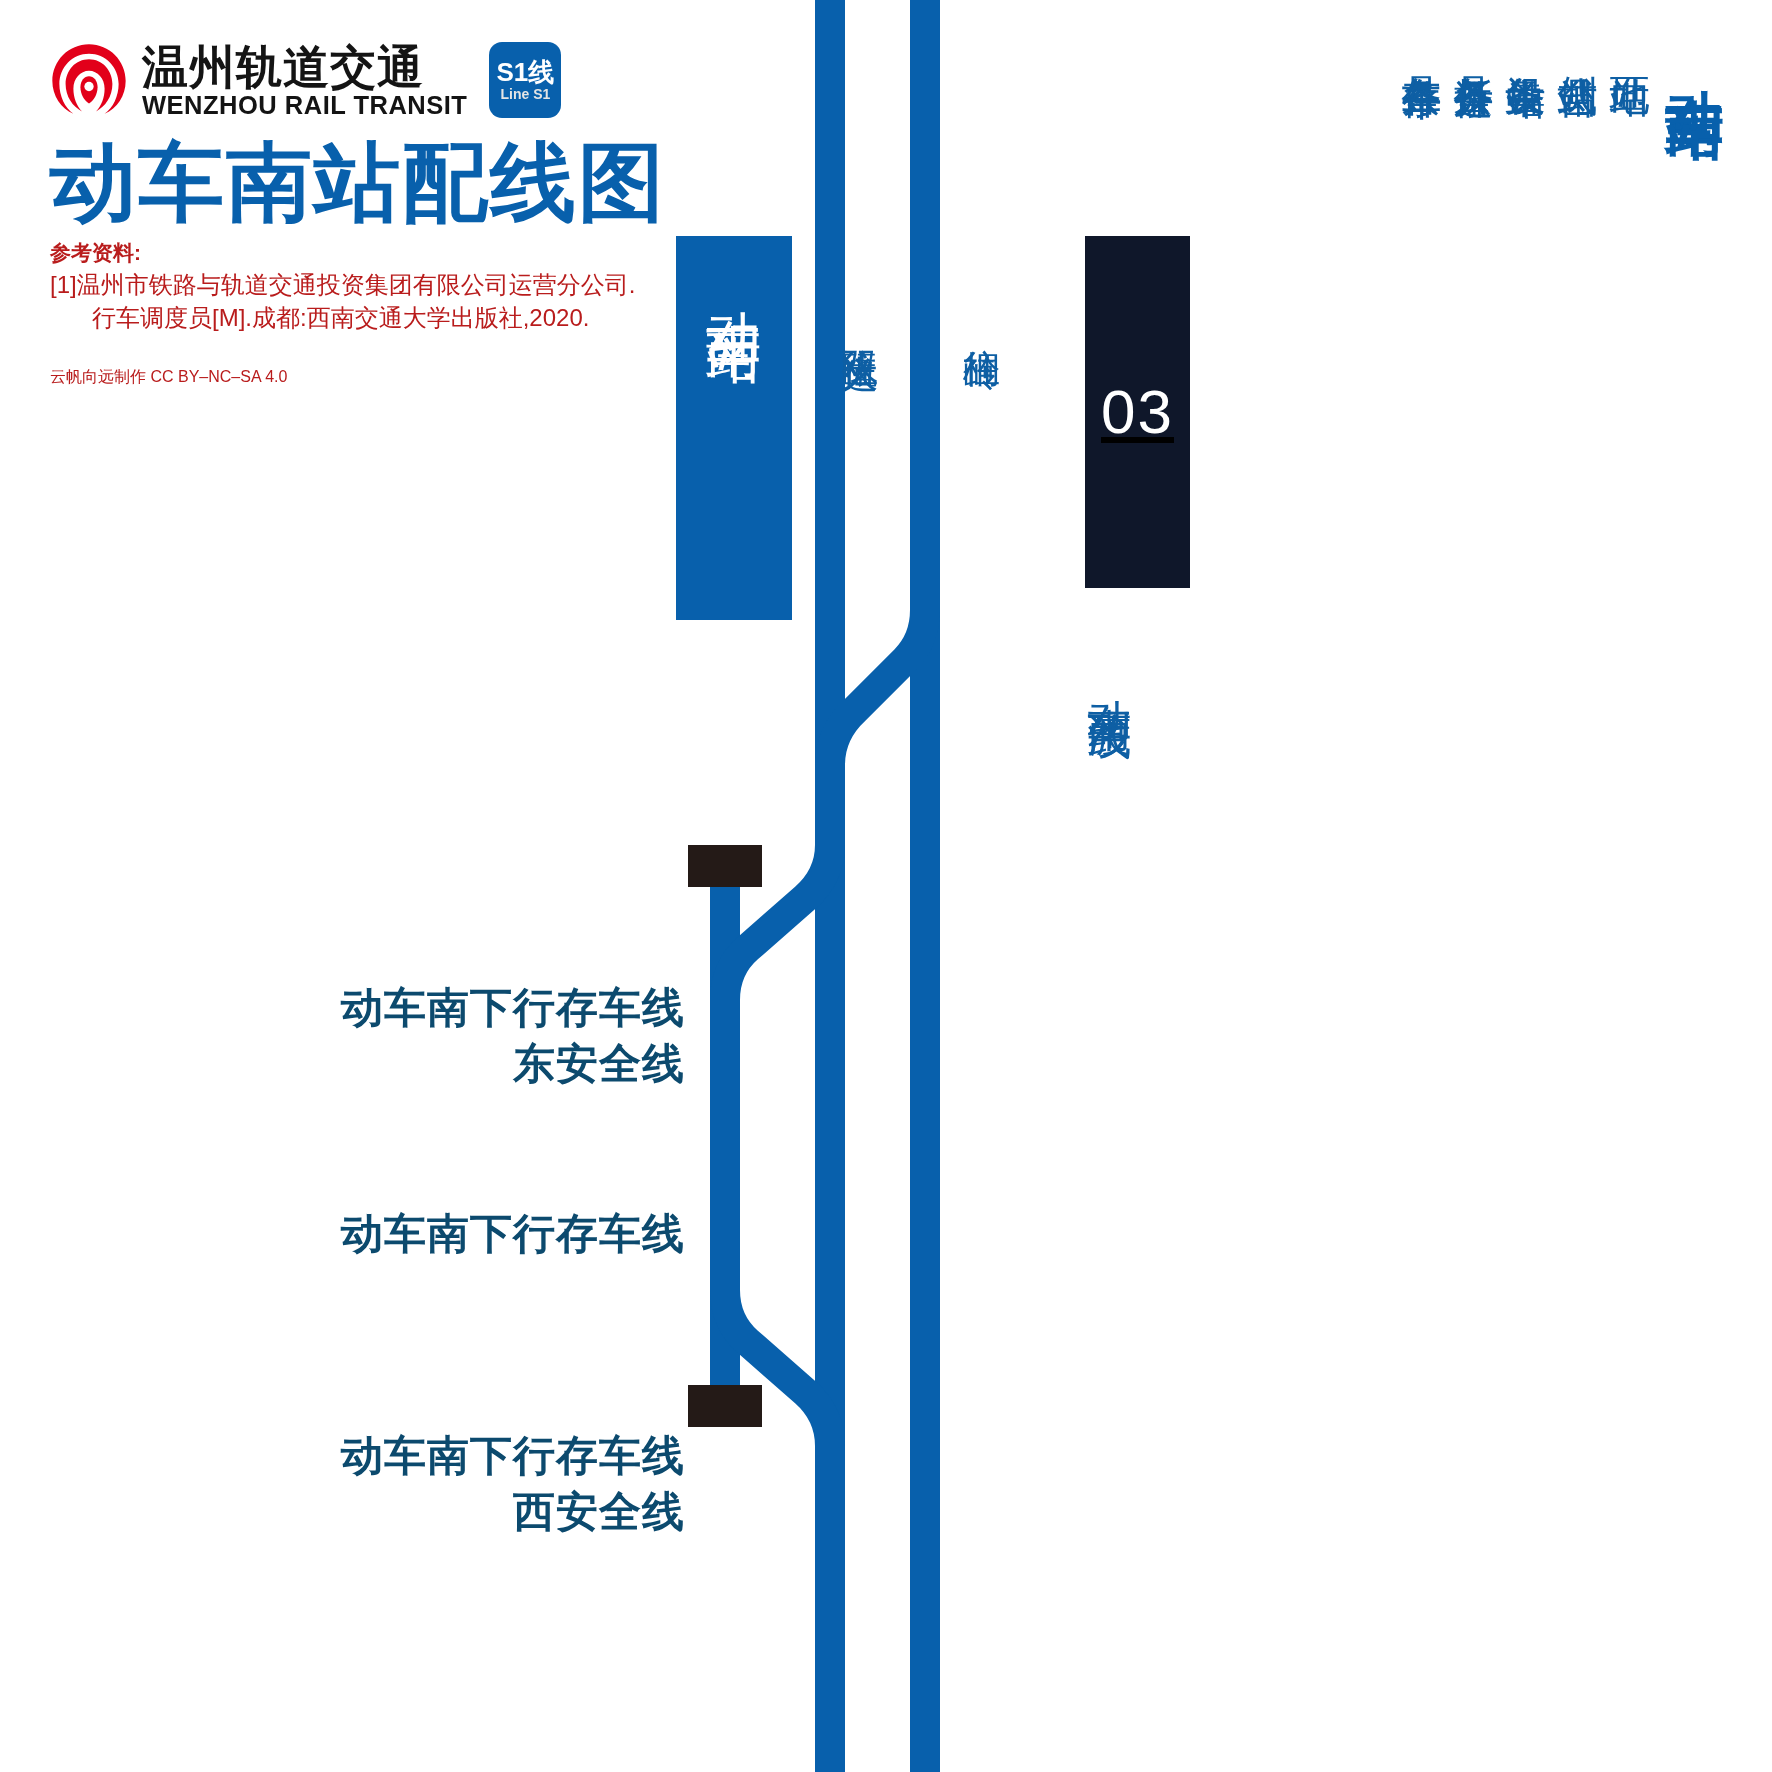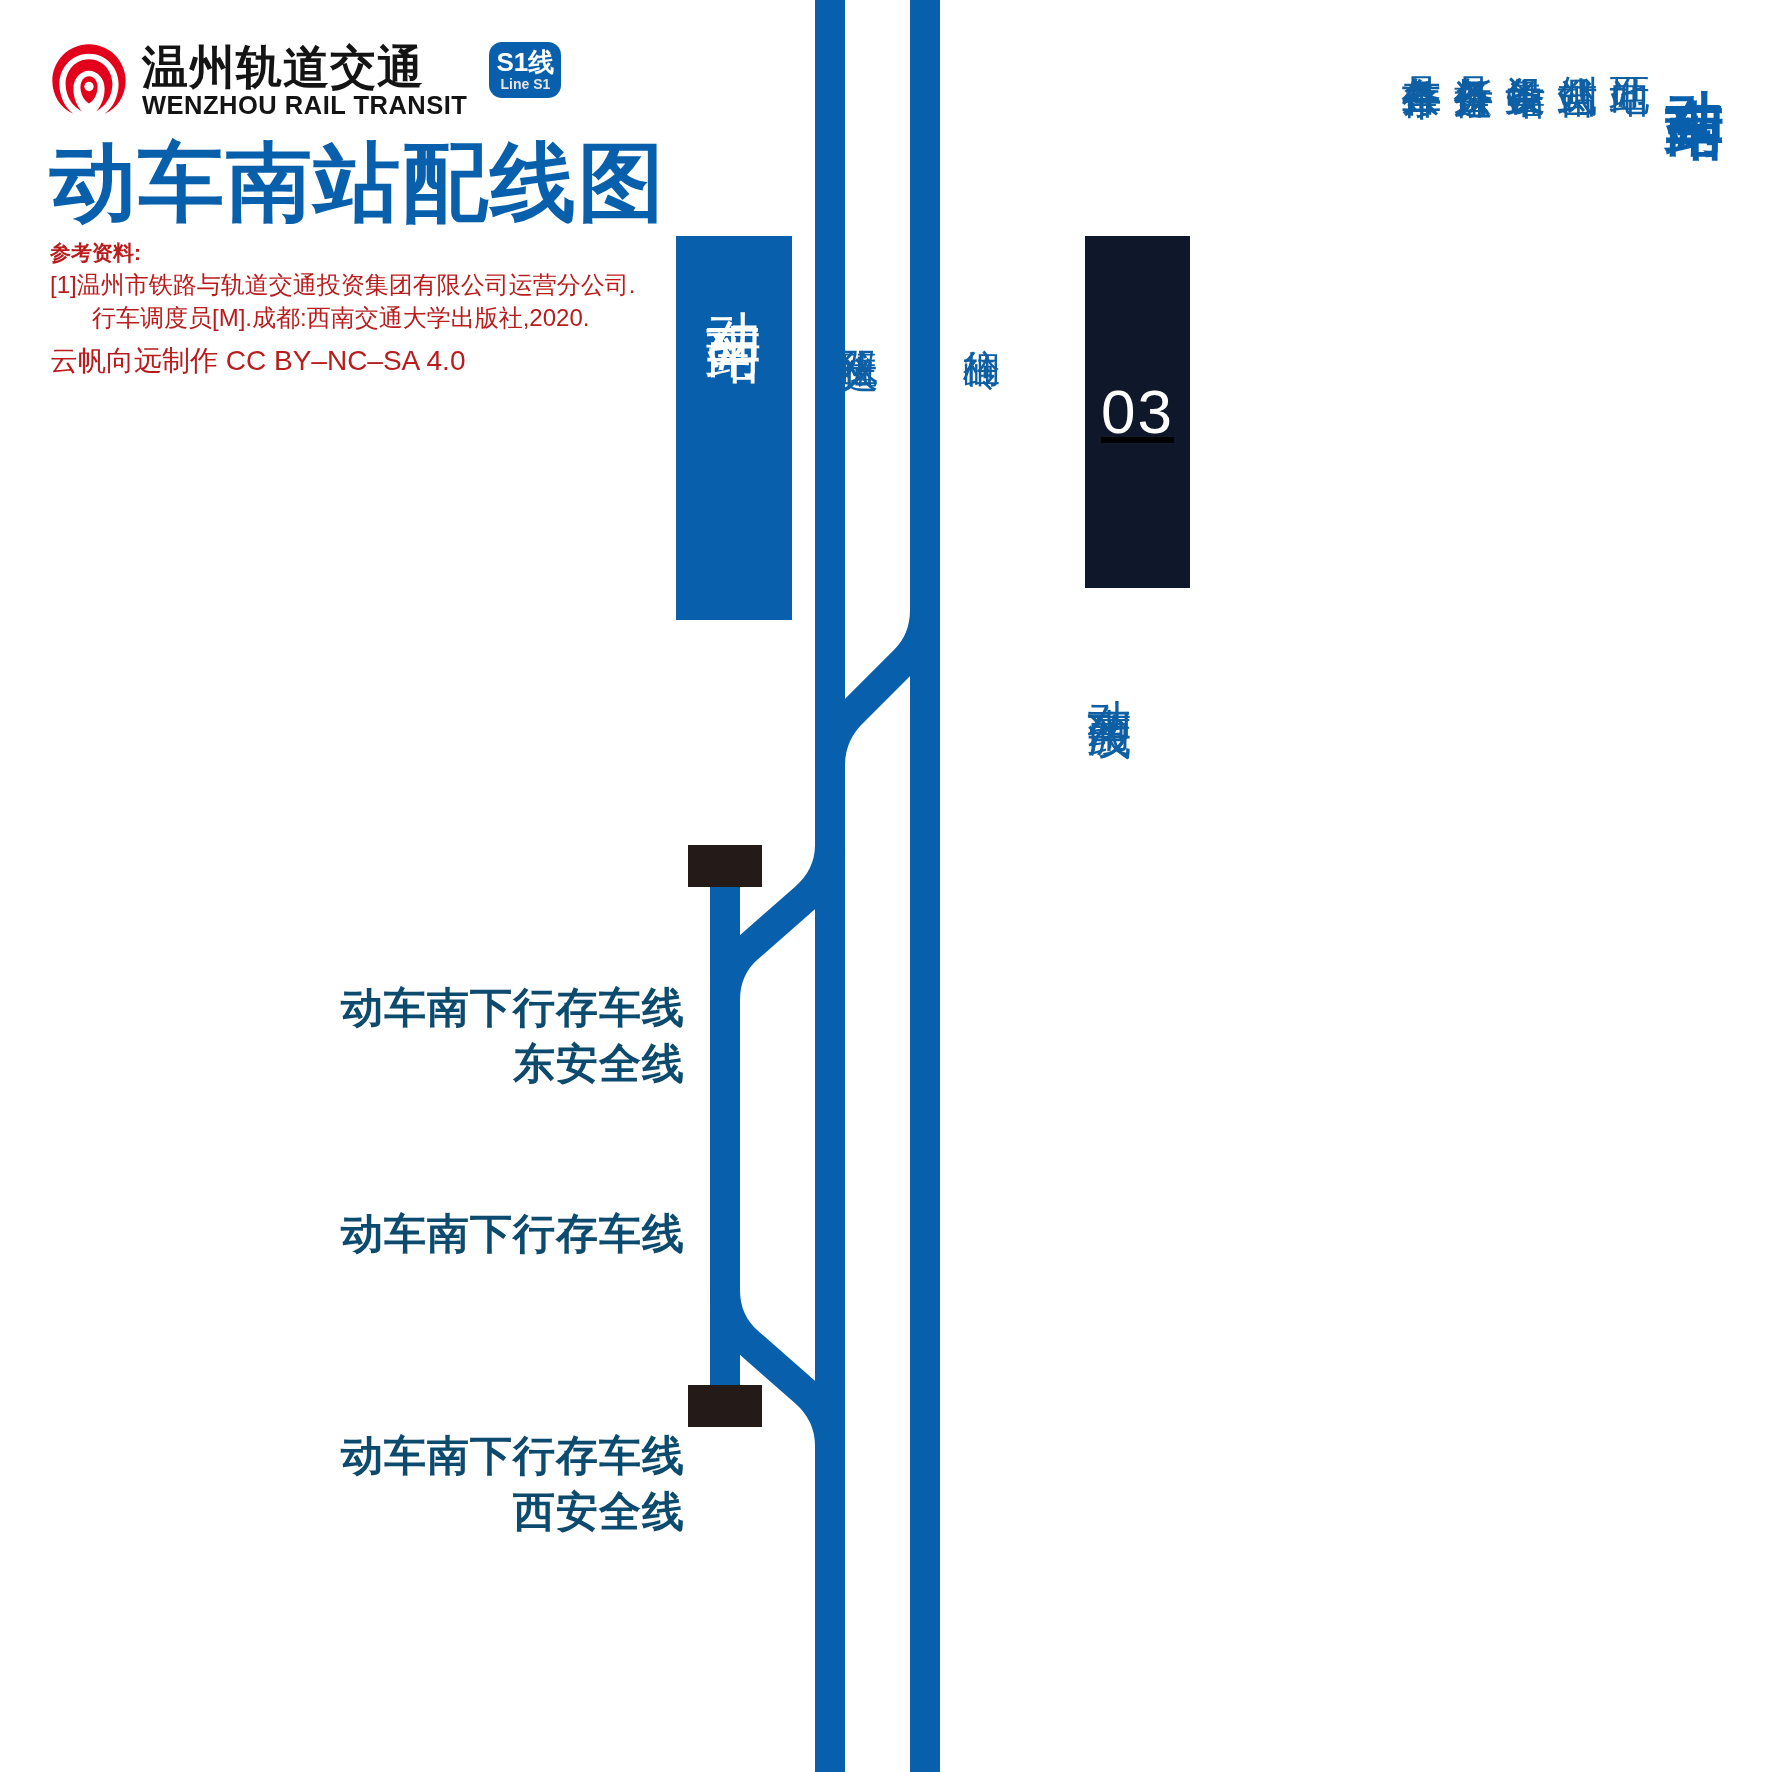--- a/index.html
+++ b/index.html
@@ -19,37 +19,37 @@
   .brandtext{display:flex;flex-direction:column;justify-content:center;height:76px;}
   .brand-cn{
     font-size:46px;font-weight:bold;color:#141414;letter-spacing:1px;
     line-height:50px;white-space:nowrap;
   }
   .brand-en{
     font-size:25.5px;font-weight:bold;color:#141414;line-height:27px;
     letter-spacing:0.5px;white-space:nowrap;
   }
   .linebadge{
-    width:72px;height:56px;border-radius:13px;background:#0860AC;
+    width:72px;height:76px;border-radius:13px;background:#0860AC;
     display:flex;flex-direction:column;align-items:center;justify-content:center;
     margin-left:8px;flex:0 0 72px;
   }
   .linebadge .l1{color:#fff;font-size:26px;font-weight:bold;line-height:27px;}
   .linebadge .l2{color:#e5e5e5;font-size:14px;font-weight:bold;line-height:16px;}
 
   .maintitle{
     margin-top:14px;
     font-size:86px;font-weight:bold;color:#0860AC;
     letter-spacing:2px;line-height:96px;white-space:nowrap;
   }
   .refblock{margin-top:8px;color:#b91c1c;}
   .ref-h{font-size:21px;font-weight:bold;line-height:30px;}
   .ref-l{font-size:24px;line-height:33px;white-space:nowrap;}
   .ref-l.indent{padding-left:42px;}
-  .ref-cc{font-size:28px;line-height:33px;margin-top:10px;white-space:nowrap;}
+  .ref-cc{font-size:16px;line-height:33px;margin-top:26px;white-space:nowrap;}
 
   
   #legend{
     position:absolute; right:46px; top:44px;
     display:flex; flex-direction:row; align-items:flex-start;
   }
   #legend .notes{
     display:flex;flex-direction:row-reverse;align-items:flex-start;
     margin-right:8px;
   }

